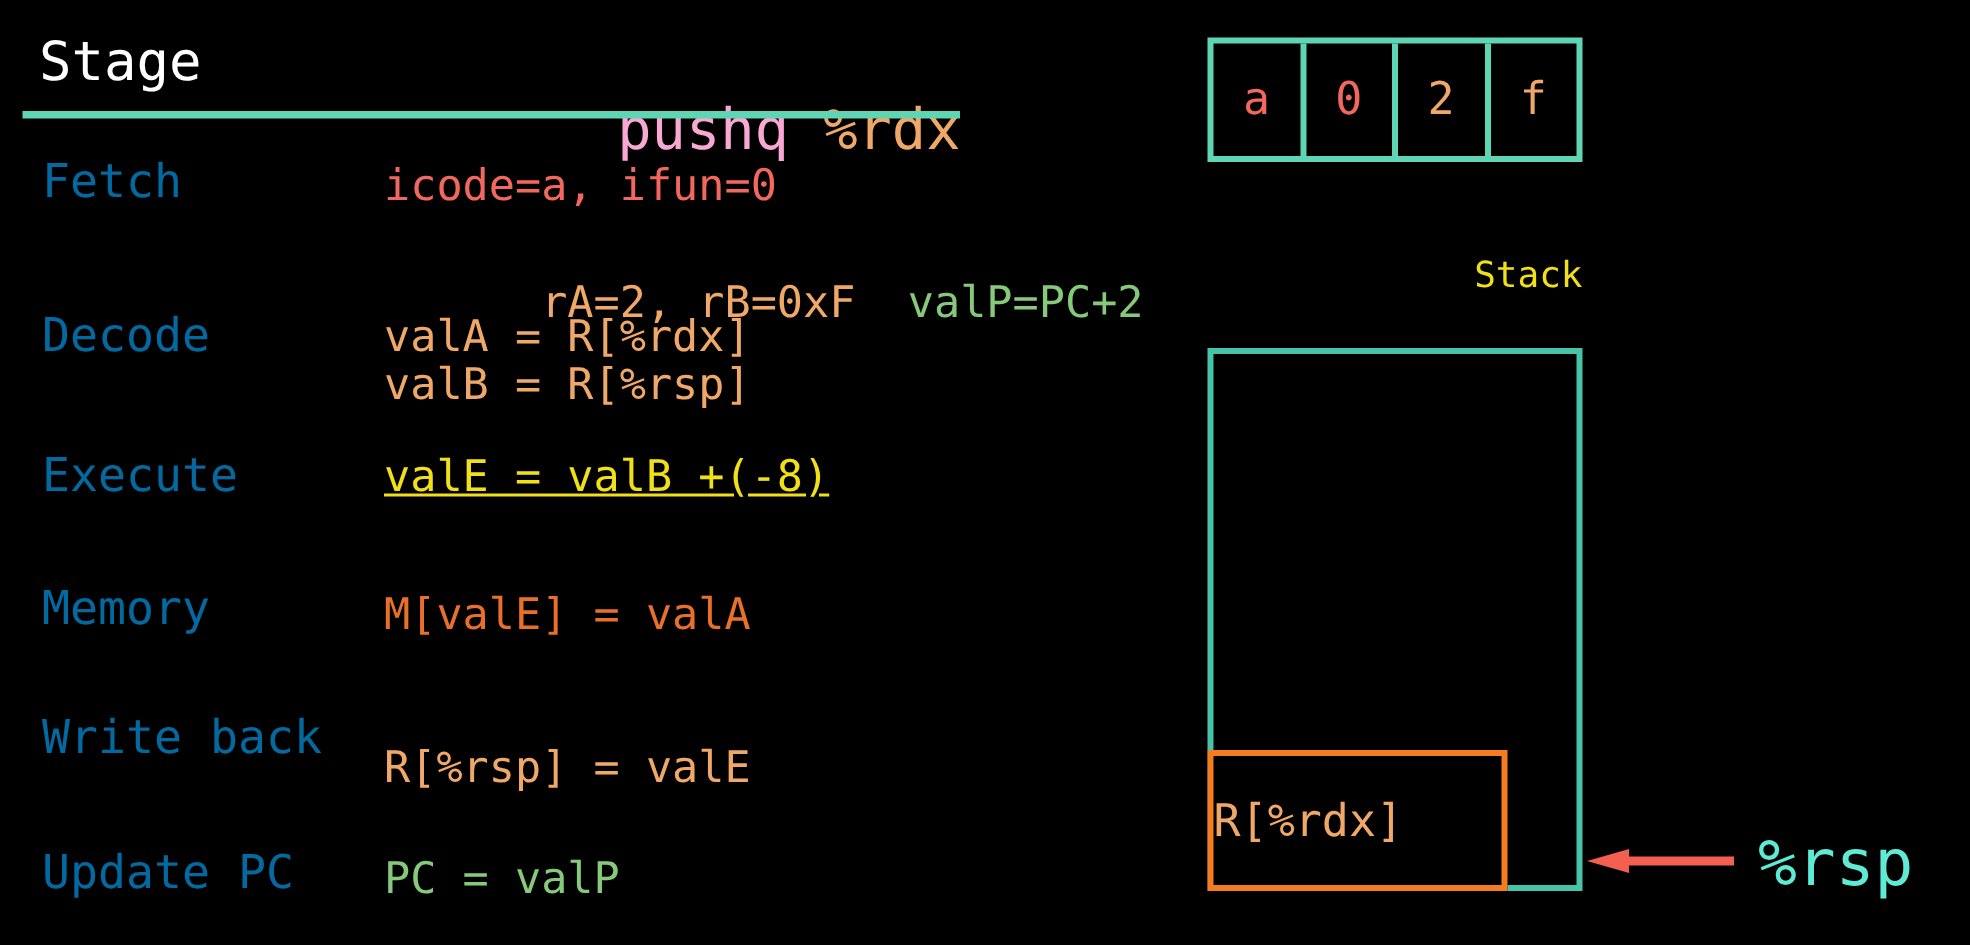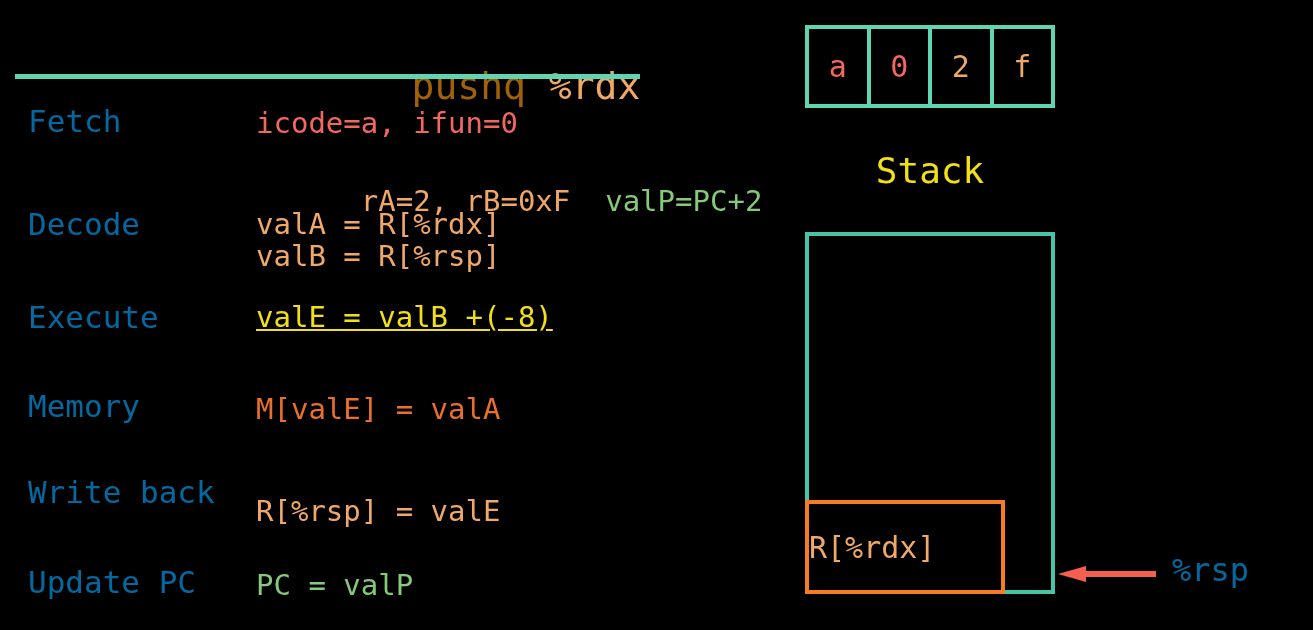--- a/index.html
+++ b/index.html
@@ -28,21 +28,21 @@
     left: 26px; top: 21px;
     font-size: 36px;
     color: #ffffff;
     letter-spacing: 0px;
   }
   #instruction-title {
     left: 320px; top: 20px;
     font-size: 38px;
     letter-spacing: 0px;
   }
-  #instruction-title .mnemonic { color: #a16207; }
+  #instruction-title .mnemonic { color: #f9a8d4; }
   #instruction-title .operand  { color: #f0a868; margin-top: 48px; }
 
   #header-rule {
     left: 15px; top: 74px;
     width: 625px; height: 5px;
     background: #5fd5b4;
   }
 
   .stage-row { position: absolute; left: 0; width: 700px; }
   .stage-name {
@@ -78,24 +78,24 @@
     border-right: 4px solid #5fd5b4;
     box-sizing: border-box;
     display: flex;
     align-items: center;
     justify-content: center;
     font-size: 30px;
   }
   .byte-cell:last-child { border-right: none; }
 
   #stack-label {
-    left: 805px; top: 150px;
+    left: 805px; top: 169px;
     width: 250px;
-    text-align: center;
-    font-size: 36px;
+    text-align: right;
+    font-size: 24px;
     color: #f2e017;
   }
 
   #stack-box {
     position: absolute;
     left: 805px; top: 232px;
     width: 250px; height: 362px;
     border: 4px solid #45c4a8;
     box-sizing: border-box;
     background: #000;
@@ -133,36 +133,37 @@
   #rsp-arrow .head {
     position: absolute;
     left: 0; top: 0;
     width: 0; height: 0;
     border-top: 8px solid transparent;
     border-bottom: 8px solid transparent;
     border-right: 28px solid #f4604f;
   }
   #rsp-pointer-label {
     left: 1172px; top: 551px;
-    font-size: 32px;
-    color: #0369a1;
+    font-size: 43px;
+    color: #5eead4;
   }
 
   #watermark {
     left: 1101px; top: 598px;
     font-family: "Liberation Sans", sans-serif;
     font-size: 17px;
     color: #a8a8a8;
   }
 </style>
 </head>
 <body>
 
 <div class="canvas">
 
+  <div class="abs" id="stage-header-label">Stage</div>
 
   <div class="abs" id="instruction-title">
     <span class="mnemonic">pushq</span><span> </span><span class="operand">%rdx</span>
   </div>
 
   <div class="abs" id="header-rule"></div>
 
   <div class="stage-row" style="top:0">
     <div class="stage-name" style="top:103px">Fetch</div>
     <div class="stage-detail c-salmon" style="top:106px">icode=a, ifun=0</div>

